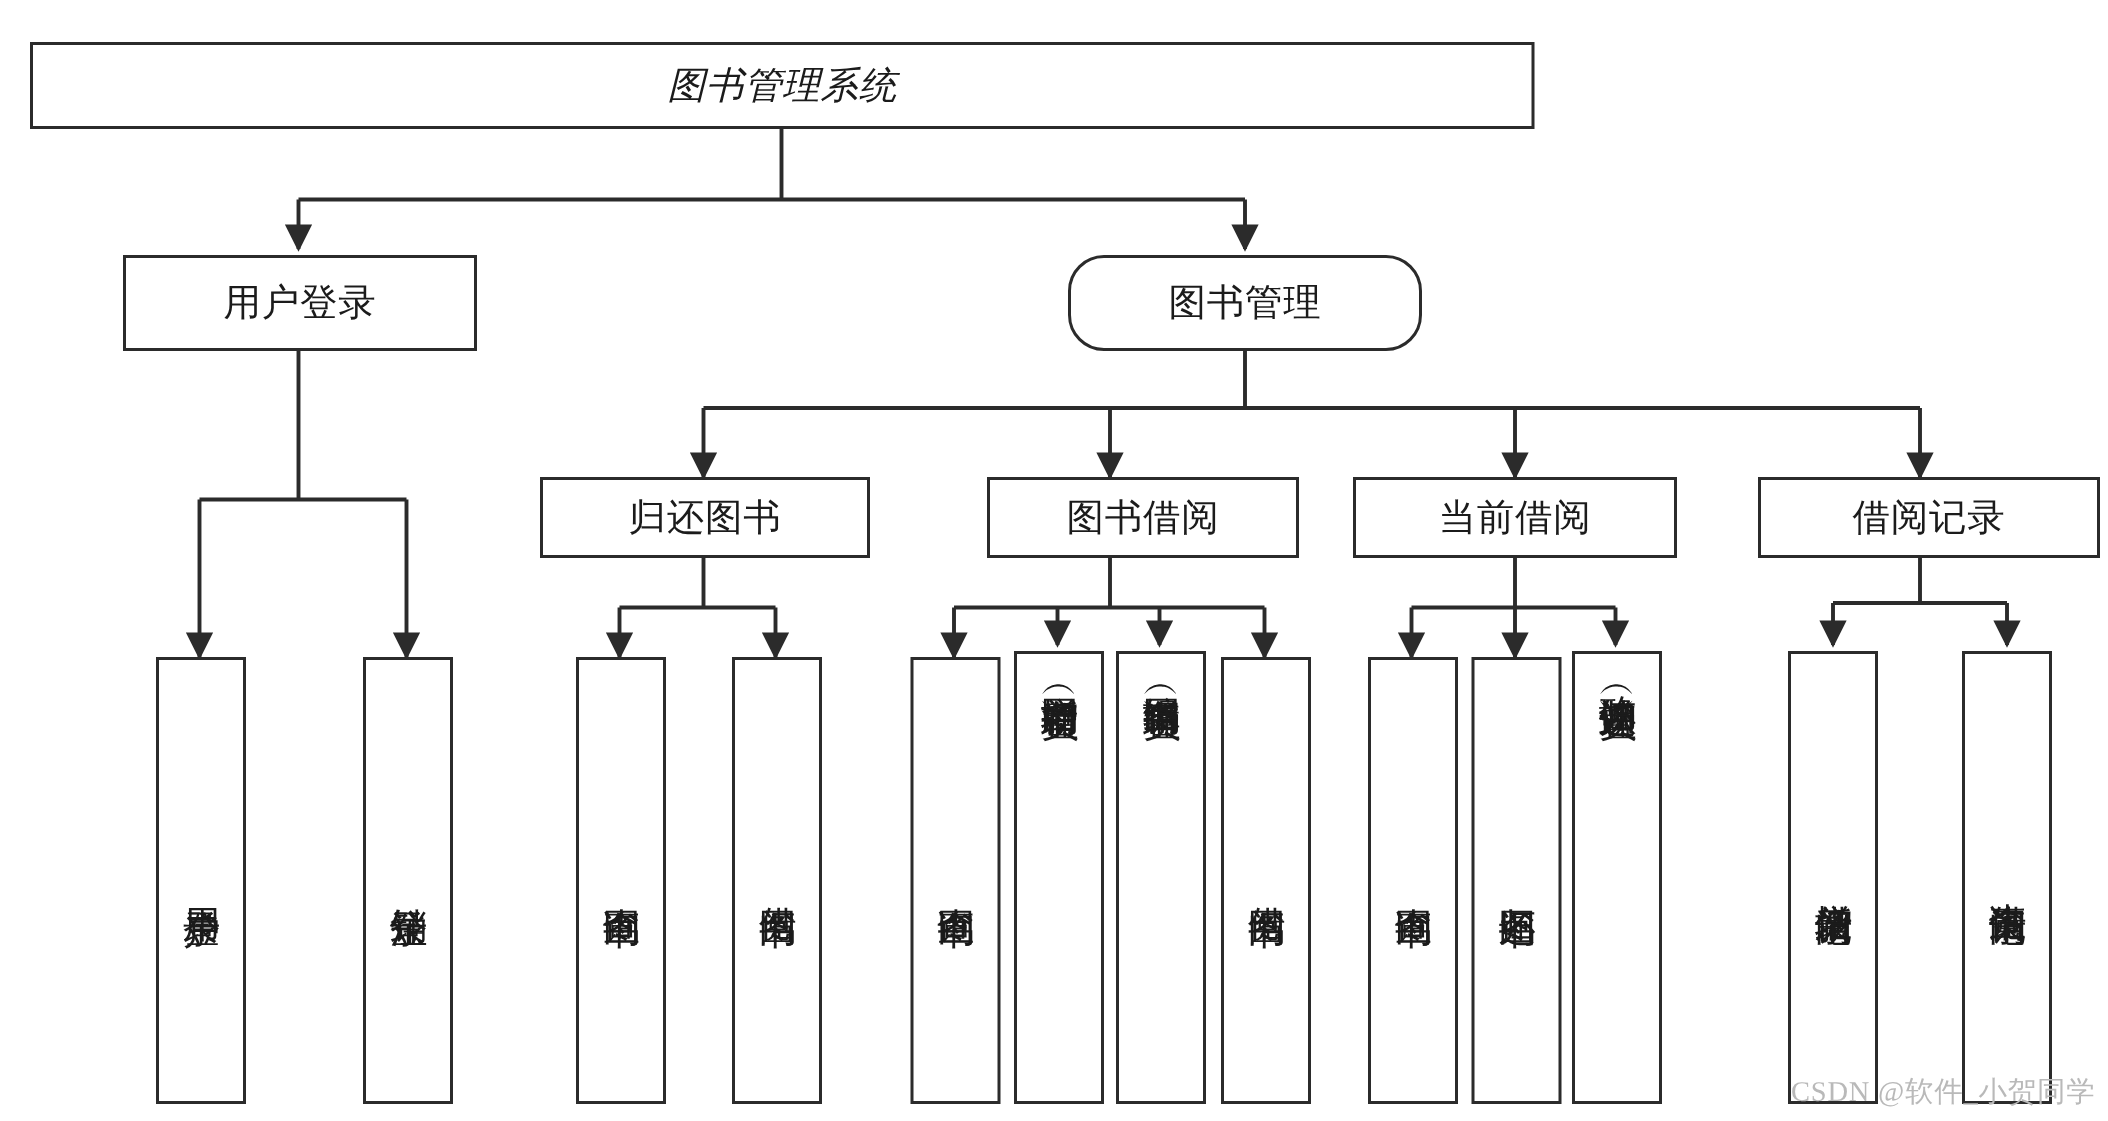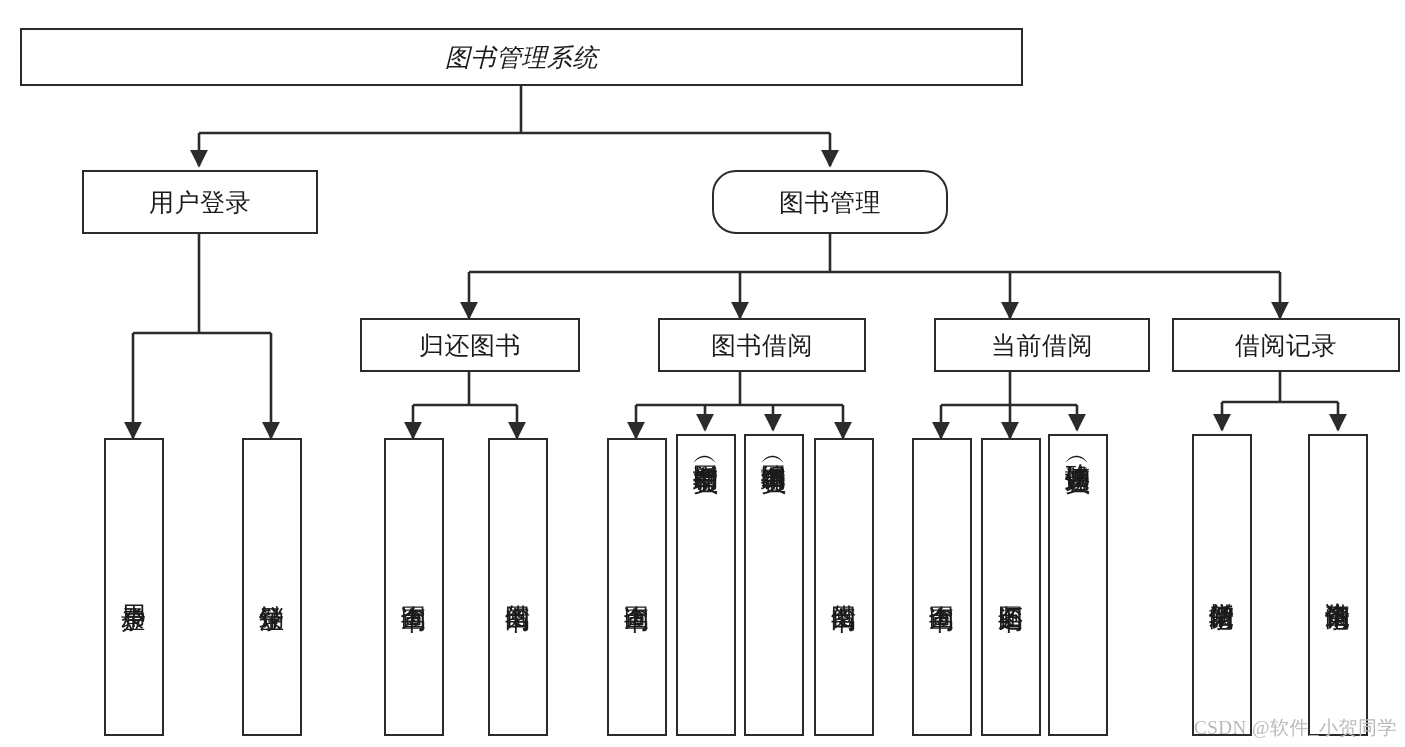--- a/index.html
+++ b/index.html
@@ -145,21 +145,21 @@
   <div class="node horizontal" style="left:712px; top:170px; width:236px; height:64px;border-radius:24px;">
     <span class="label">图书管理</span>
   </div>
 
   <div class="node horizontal" style="left:360px; top:318px; width:220px; height:54px;">
     <span class="label">归还图书</span>
   </div>
   <div class="node horizontal" style="left:658px; top:318px; width:208px; height:54px;">
     <span class="label">图书借阅</span>
   </div>
-  <div class="node horizontal" style="left:902px; top:318px; width:216px; height:54px;margin-left:32px;">
+  <div class="node horizontal" style="left:902px; top:318px; width:216px; height:54px;">
     <span class="label">当前借阅</span>
   </div>
   <div class="node horizontal" style="left:1172px; top:318px; width:228px; height:54px;">
     <span class="label">借阅记录</span>
   </div>
 
   <div class="node vertical centered" style="left:104px; top:438px; width:60px; height:298px;">
     <span class="label">用户登录</span>
   </div>
   <div class="node vertical centered" style="left:242px; top:438px; width:60px; height:298px;">

